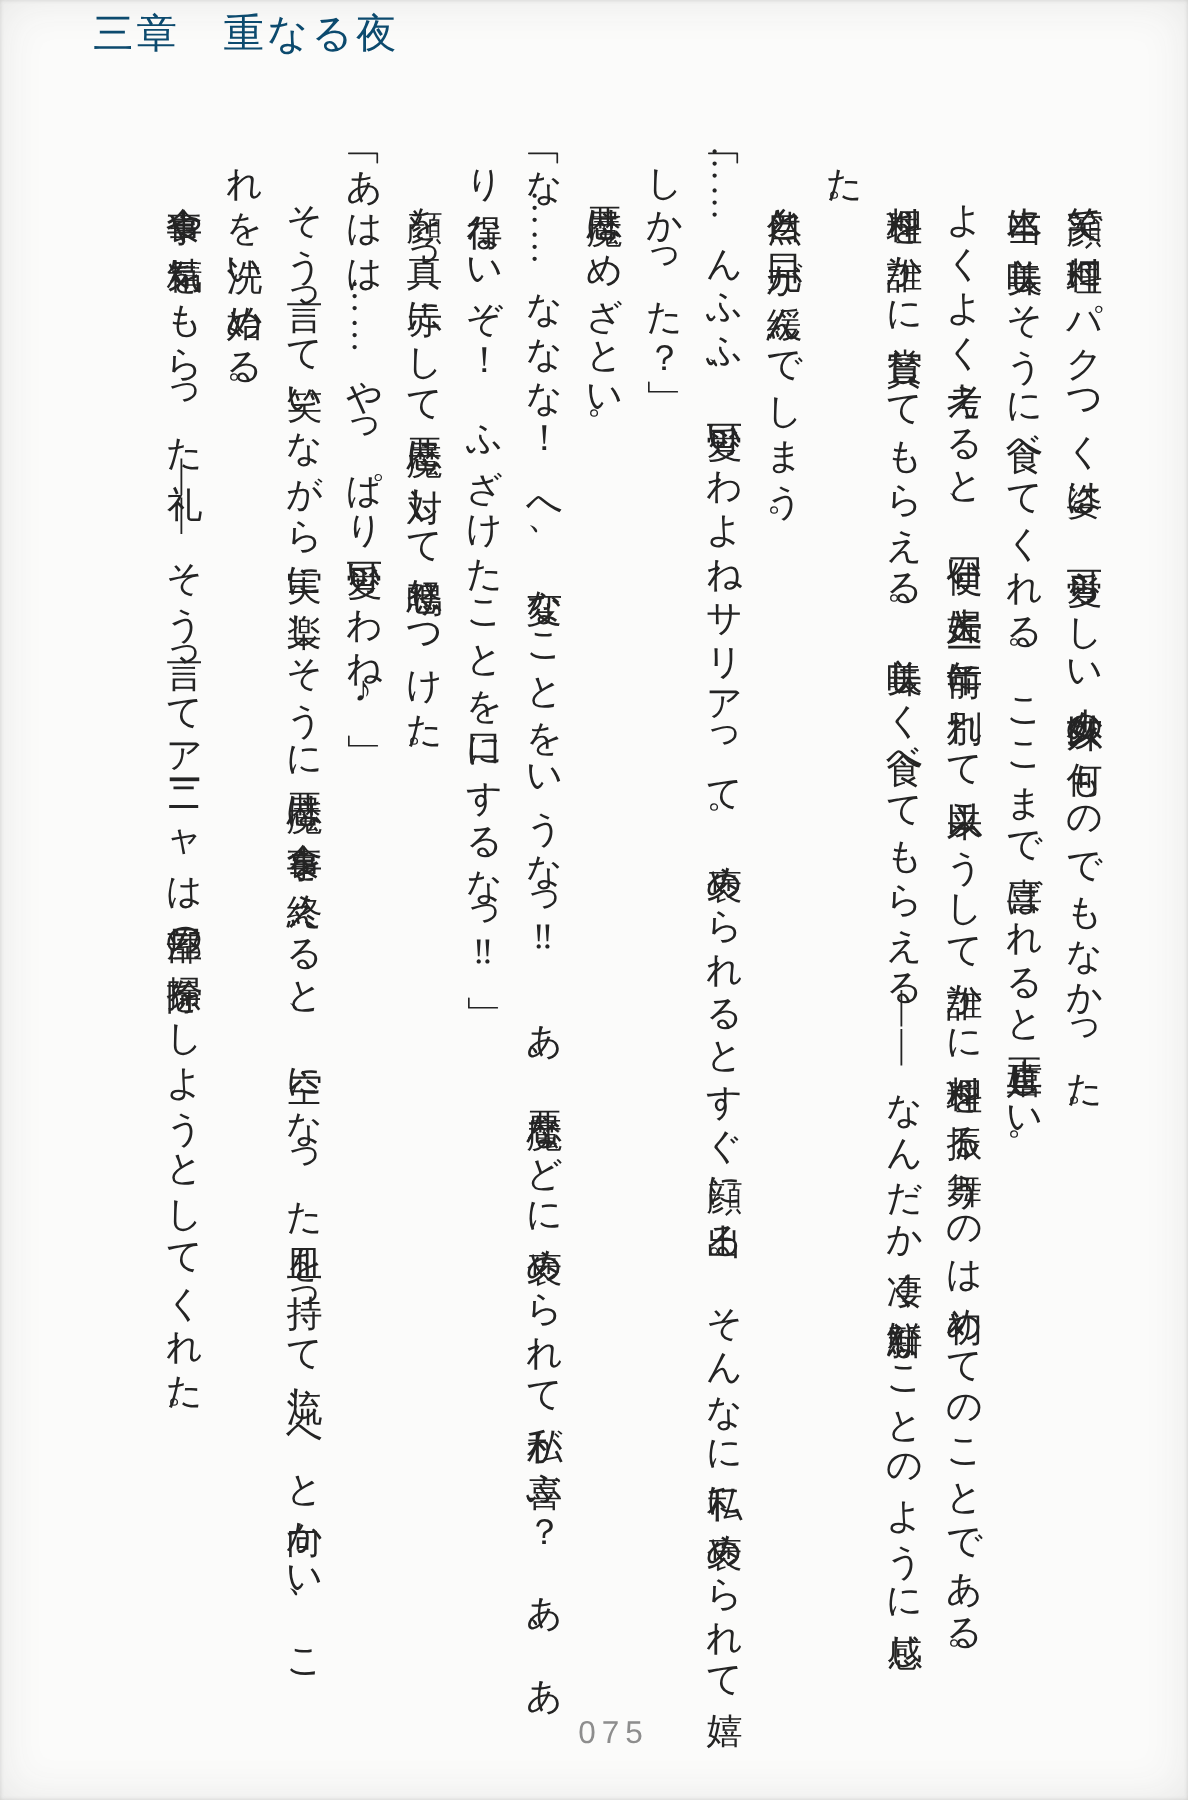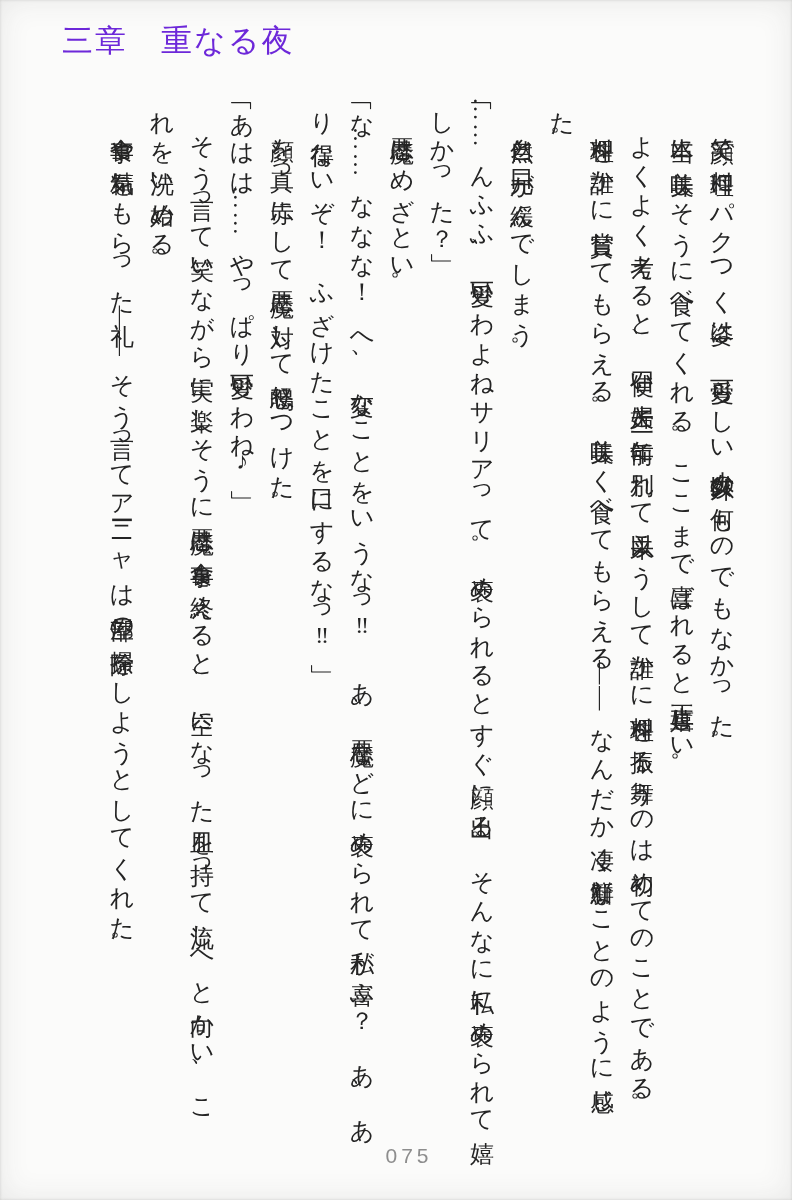--- a/index.html
+++ b/index.html
@@ -12,25 +12,25 @@
     width: 792px;
     height: 1200px;
     margin: 0 auto;
     background: #fbfbfa;
     overflow: hidden;
     box-shadow: inset 0 0 30px rgba(60,60,55,0.10), inset 0 0 3px rgba(60,60,55,0.18);
     font-family: "Liberation Serif", "DejaVu Serif", serif;
   }
   .chapter-heading {
     position: absolute;
-    top: 20px;
+    top: 4px;
     left: 62px;
-    font-size: 31px;
+    font-size: 27px;
     letter-spacing: 2px;
-    color: #6d28d9;
+    color: #0c4a6e;
     white-space: pre;
   }
   .page-text {
     position: absolute;
     top: 95px;
     right: 50px;
     height: 1040px;
     width: 684px;
     writing-mode: vertical-rl;
     -webkit-writing-mode: vertical-rl;

